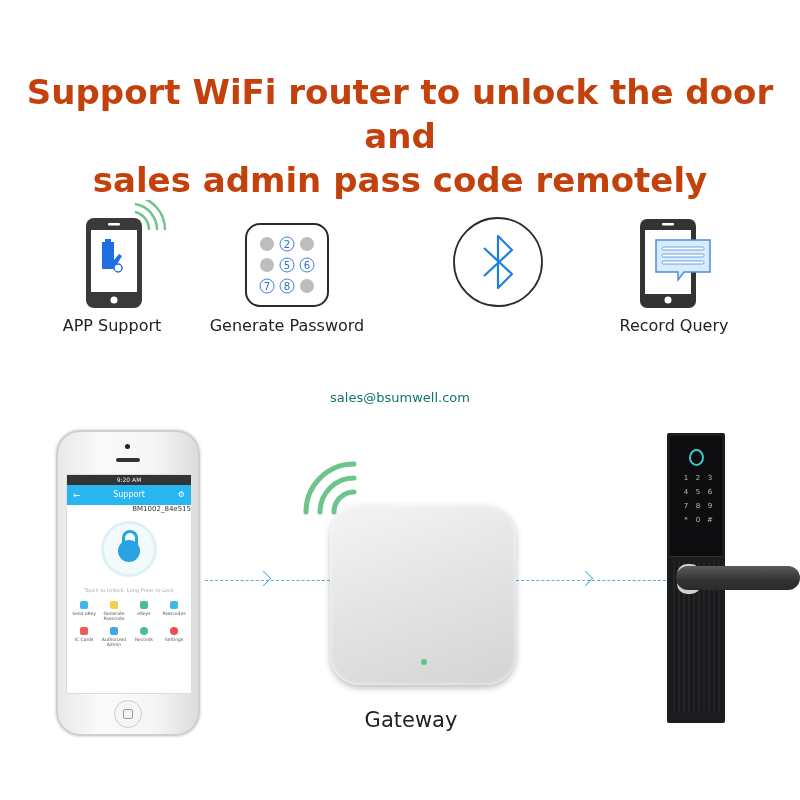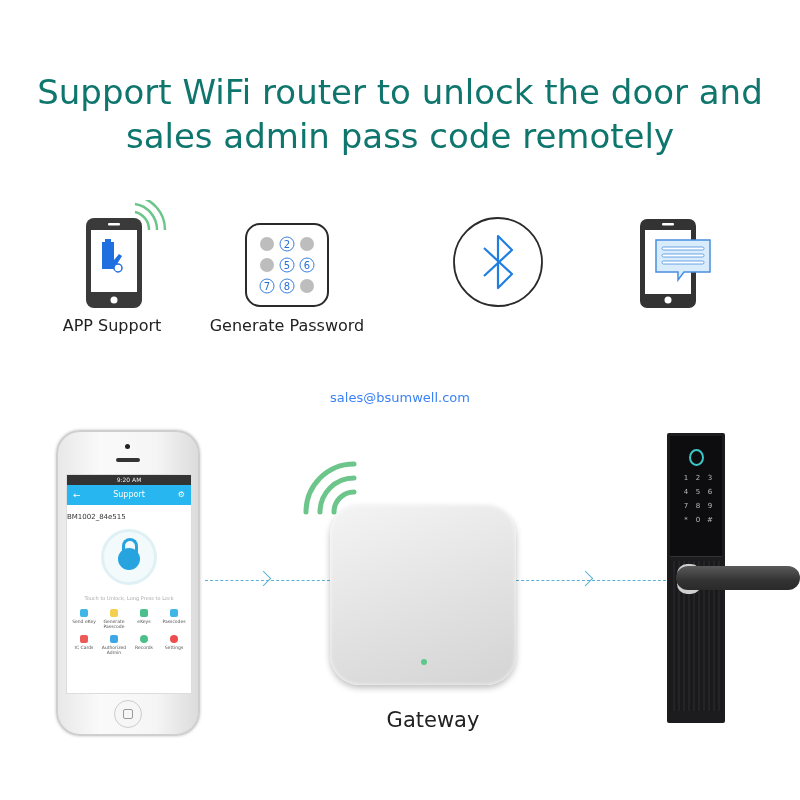--- a/index.html
+++ b/index.html
@@ -1,44 +1,44 @@
 <!DOCTYPE html>
 <html><head>
 <meta charset="utf-8">
 <style>
   html, body { margin:0; padding:0; background:#ffffff; }
   body { width:800px; height:800px; position:relative; overflow:hidden; font-family:"DejaVu Sans", sans-serif; color:#1a1a1a; }
-  .headline { position:absolute; left:0; top:70px; width:800px; text-align:center; font-size:34px; line-height:44px; color:#0f766e; letter-spacing:0px; font-family:"DejaVu Sans", sans-serif; font-weight:normal; }
+  .headline { position:absolute; left:0; top:70px; width:800px; text-align:center; font-size:34px; line-height:44px; color:#c2410c; letter-spacing:0px; font-family:"DejaVu Sans", sans-serif; font-weight:bold; }
   .feature { position:absolute; top:200px; width:180px; text-align:center; }
   .feature .icon { height:112px; position:relative; }
   .feature .label { font-size:16px; color:#222; margin-top:4px; white-space:nowrap; }
-  .watermark { position:absolute; left:300px; top:390px; width:200px; text-align:center; font-size:13px; color:#3b82f6; }
+  .watermark { position:absolute; left:300px; top:390px; width:200px; text-align:center; font-size:13px; color:#0f766e; }
   .phone { position:absolute; left:56px; top:430px; width:140px; height:302px; border-radius:24px; background:linear-gradient(90deg,#e8e8e8,#fafafa 30%,#f5f5f5 70%,#dcdcdc); border:2px solid #cfcfcf; box-shadow:0 0 3px rgba(0,0,0,0.25); }
   .phone .screen { position:absolute; left:8px; top:42px; width:124px; height:218px; background:#fff; border:1px solid #ddd; overflow:hidden; }
   .statusbar { height:10px; background:#333; color:#eee; font-size:6px; text-align:center; line-height:10px; }
   .appbar { height:20px; background:#27b6ef; color:#fff; font-size:8px; text-align:center; line-height:20px; position:relative; }
   .appbar .back { position:absolute; left:6px; top:0; font-size:9px; }
   .appbar .gear { position:absolute; right:6px; top:0; font-size:8px; }
-  .devname { text-align:left; font-size:7px; margin-top:8px; color:#333; }
+  .devname { text-align:right; font-size:7px; color:#333;padding-left:12px; }
   .lockcircle { width:50px; height:50px; border-radius:50%; border:3px solid #dff1f5; background:#f3fafc; margin:8px auto 0; position:relative; }
   .lockcircle .inner { position:absolute; left:14px; top:16px; width:22px; height:22px; border-radius:50%; background:#27a3e0; }
   .lockcircle .shackle { position:absolute; left:18px; top:6px; width:10px; height:12px; border:3px solid #27a3e0; border-bottom:none; border-radius:8px 8px 0 0; }
   .hint { font-size:5px; color:#aaa; text-align:center; margin-top:10px; }
   .grid { display:grid; grid-template-columns:repeat(4,1fr); row-gap:6px; margin-top:8px; padding:0 2px; }
   .gitem { text-align:center; font-size:4.5px; color:#555; }
   .gitem .gi { width:8px; height:8px; margin:0 auto 2px; border-radius:2px; }
   .homebtn { position:absolute; left:56px; top:268px; width:26px; height:26px; border-radius:50%; border:1px solid #ccc; background:#f6f6f6; }
   .homebtn::after { content:""; position:absolute; left:8px; top:8px; width:8px; height:8px; border:1px solid #999; border-radius:2px; }
   .speaker { position:absolute; left:58px; top:26px; width:24px; height:4px; border-radius:3px; background:#333; }
   .camera { position:absolute; left:67px; top:12px; width:5px; height:5px; border-radius:50%; background:#222; }
   .dash { position:absolute; top:580px; height:0; border-top:1.5px dashed #5ab0d8; }
   .arrowhead { position:absolute; top:573px; width:10px; height:10px; border-top:1.5px solid #5ab0d8; border-right:1.5px solid #5ab0d8; transform:rotate(45deg); }
   .gateway { position:absolute; left:330px; top:505px; width:186px; height:180px; border-radius:30px; background:linear-gradient(160deg,#f4f4f4,#e0e0e0 60%,#d4d4d4); box-shadow:0 3px 6px rgba(0,0,0,0.25), inset 0 0 4px rgba(255,255,255,0.8); }
   .gateway .led { position:absolute; left:91px; top:154px; width:6px; height:6px; border-radius:50%; background:#5cc88a; }
-  .gw-label { position:absolute; left:340px; top:708px; width:186px; text-align:center; font-size:21px; color:#222; }
+  .gw-label { position:absolute; left:318px; top:708px; width:186px; text-align:center; font-size:21px; color:#222; }
   .lock { position:absolute; left:667px; top:433px; width:58px; height:290px; background:#1c1c1e; border-radius:2px; }
   .lock .panel { position:absolute; left:3px; top:3px; width:52px; height:120px; background:#0d0d0f; border-bottom:1px solid #333; }
   .lock .fp { position:absolute; left:19px; top:13px; width:11px; height:13px; border:2.5px solid #3cc7c7; border-radius:50%; }
   .lock .keys { position:absolute; left:10px; top:38px; width:36px; display:grid; grid-template-columns:repeat(3,1fr); row-gap:6px; color:#bbb; font-size:7px; text-align:center; }
   .lock .ribs { position:absolute; left:3px; top:128px; width:52px; height:150px; background:repeating-linear-gradient(90deg,#1a1a1c 0 3px,#242426 3px 5px); }
   .handle { position:absolute; left:676px; top:566px; width:124px; height:24px; border-radius:12px; background:linear-gradient(180deg,#5a5a5a,#333 60%,#2a2a2a); }
   .rosette { position:absolute; left:677px; top:564px; width:24px; height:30px; border-radius:10px; background:#cfcfcf; }
 </style>
 </head>
 <body>
@@ -104,20 +104,21 @@
       <rect x="56" y="19" width="56" height="89" rx="7" fill="#333"></rect>
       <rect x="61" y="30" width="46" height="64" fill="#fff"></rect>
       <rect x="78" y="23" width="12" height="2.5" rx="1" fill="#fff"></rect>
       <circle cx="84" cy="100" r="3.5" fill="#fff"></circle>
       <path d="M72 40 h54 v32 h-26 l-6 8 l0 -8 h-22 z" fill="#d8ecfb" stroke="#4a8fe0" stroke-width="1.5"></path>
       <rect x="78" y="47" width="42" height="3" rx="1.5" fill="#fff" stroke="#4a8fe0" stroke-width="0.8"></rect>
       <rect x="78" y="54" width="42" height="3" rx="1.5" fill="#fff" stroke="#4a8fe0" stroke-width="0.8"></rect>
       <rect x="78" y="61" width="42" height="3" rx="1.5" fill="#fff" stroke="#4a8fe0" stroke-width="0.8"></rect>
     </svg>
   </div>
+  <div class="label">Record Query</div>
 </div>
 
 <div class="watermark">sales@bsumwell.com</div>
 
 <div class="phone">
   <div class="camera"></div>
   <div class="speaker"></div>
   <div class="screen">
     <div class="statusbar">
       <span>9:20 AM</span>

